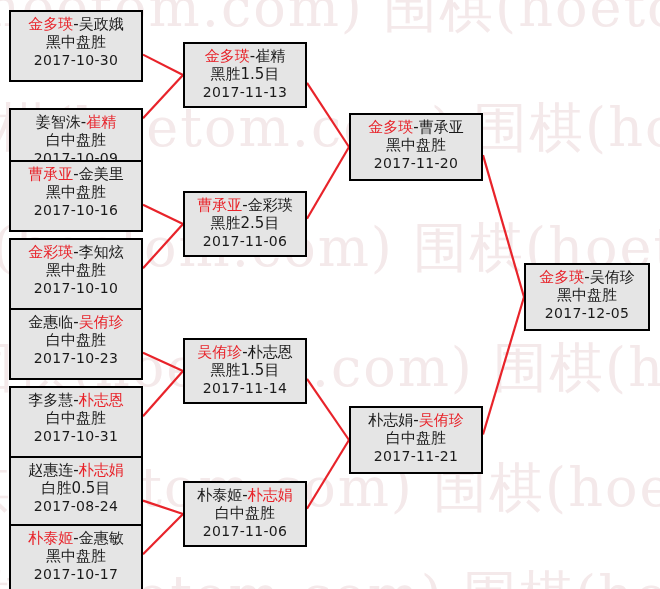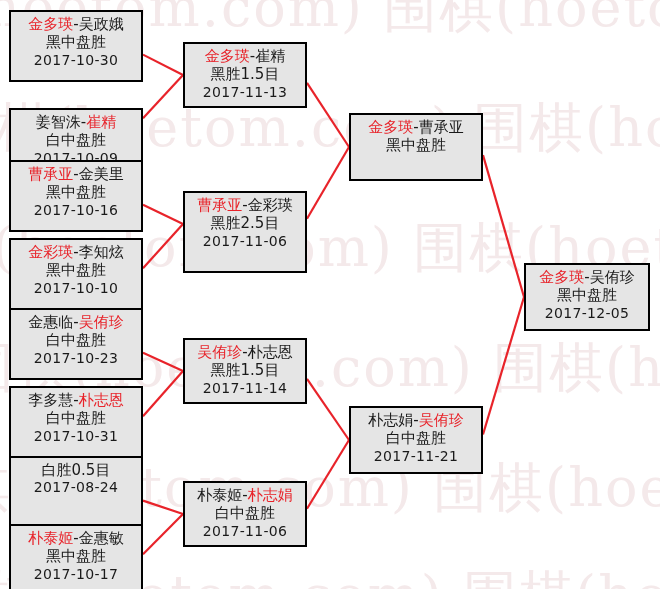--- a/index.html
+++ b/index.html
@@ -134,51 +134,53 @@
         <div class="m-players"><span class="lose">金惠临</span><span class="sep">-</span><span class="win" style="color: rgb(232, 35, 42);">吴侑珍</span></div>
         <div class="m-result">白中盘胜</div>
         <div class="m-date">2017-10-23</div>
       </div>
       <div class="match" style="left: 9px; top: 386px; width: 134px; height: 72px; border-color: rgb(0, 0, 0);">
         <div class="m-players"><span class="lose">李多慧</span><span class="sep">-</span><span class="win" style="color: rgb(232, 35, 42);">朴志恩</span></div>
         <div class="m-result">白中盘胜</div>
         <div class="m-date">2017-10-31</div>
       </div>
       <div class="match" style="left: 9px; top: 456px; width: 134px; height: 72px; border-color: rgb(0, 0, 0);">
+        <div class="m-players"><span class="lose">赵惠连</span><span class="sep">-</span><span class="win" style="color: rgb(232, 35, 42);">朴志娟</span></div>
         <div class="m-result">白胜0.5目</div>
         <div class="m-date">2017-08-24</div>
       </div>
       <div class="match" style="left: 9px; top: 524px; width: 134px; height: 72px; border-color: rgb(0, 0, 0);">
         <div class="m-players"><span class="win" style="color: rgb(232, 35, 42);">朴泰姬</span><span class="sep">-</span><span class="lose">金惠敏</span></div>
         <div class="m-result">黑中盘胜</div>
         <div class="m-date">2017-10-17</div>
       </div>
       <div class="match" style="left: 183px; top: 42px; width: 124px; height: 66px; border-color: rgb(0, 0, 0);">
         <div class="m-players"><span class="win" style="color: rgb(232, 35, 42);">金多瑛</span><span class="sep">-</span><span class="lose">崔精</span></div>
         <div class="m-result">黑胜1.5目</div>
         <div class="m-date">2017-11-13</div>
       </div>
-      <div class="match" style="left: 183px; top: 191px; width: 124px; height: 82px; border-color: rgb(0, 0, 0);">
+      <div class="match" style="left: 183px; top: 191px; width: 124px; height: 66px; border-color: rgb(0, 0, 0);">
         <div class="m-players"><span class="win" style="color: rgb(232, 35, 42);">曹承亚</span><span class="sep">-</span><span class="lose">金彩瑛</span></div>
         <div class="m-result">黑胜2.5目</div>
         <div class="m-date">2017-11-06</div>
       </div>
       <div class="match" style="left: 183px; top: 338px; width: 124px; height: 66px; border-color: rgb(0, 0, 0);">
         <div class="m-players"><span class="win" style="color: rgb(232, 35, 42);">吴侑珍</span><span class="sep">-</span><span class="lose">朴志恩</span></div>
         <div class="m-result">黑胜1.5目</div>
         <div class="m-date">2017-11-14</div>
       </div>
       <div class="match" style="left: 183px; top: 481px; width: 124px; height: 66px; border-color: rgb(0, 0, 0);">
         <div class="m-players"><span class="lose">朴泰姬</span><span class="sep">-</span><span class="win" style="color: rgb(232, 35, 42);">朴志娟</span></div>
         <div class="m-result">白中盘胜</div>
         <div class="m-date">2017-11-06</div>
       </div>
       <div class="match" style="left: 349px; top: 113px; width: 134px; height: 68px; border-color: rgb(0, 0, 0);">
         <div class="m-players"><span class="win" style="color: rgb(232, 35, 42);">金多瑛</span><span class="sep">-</span><span class="lose">曹承亚</span></div>
         <div class="m-result">黑中盘胜</div>
+        <div class="m-date">2017-11-20</div>
       </div>
       <div class="match" style="left: 349px; top: 406px; width: 134px; height: 68px; border-color: rgb(0, 0, 0); text-align: center;">
         <div class="m-players"><span class="lose">朴志娟</span><span class="sep">-</span><span class="win" style="color: rgb(232, 35, 42);">吴侑珍</span></div>
         <div class="m-result">白中盘胜</div>
         <div class="m-date">2017-11-21</div>
       </div>
       <div class="match" style="left: 524px; top: 263px; width: 126px; height: 68px; border-color: rgb(0, 0, 0);">
         <div class="m-players"><span class="win" style="color: rgb(232, 35, 42);">金多瑛</span><span class="sep">-</span><span class="lose">吴侑珍</span></div>
         <div class="m-result">黑中盘胜</div>
         <div class="m-date">2017-12-05</div>

